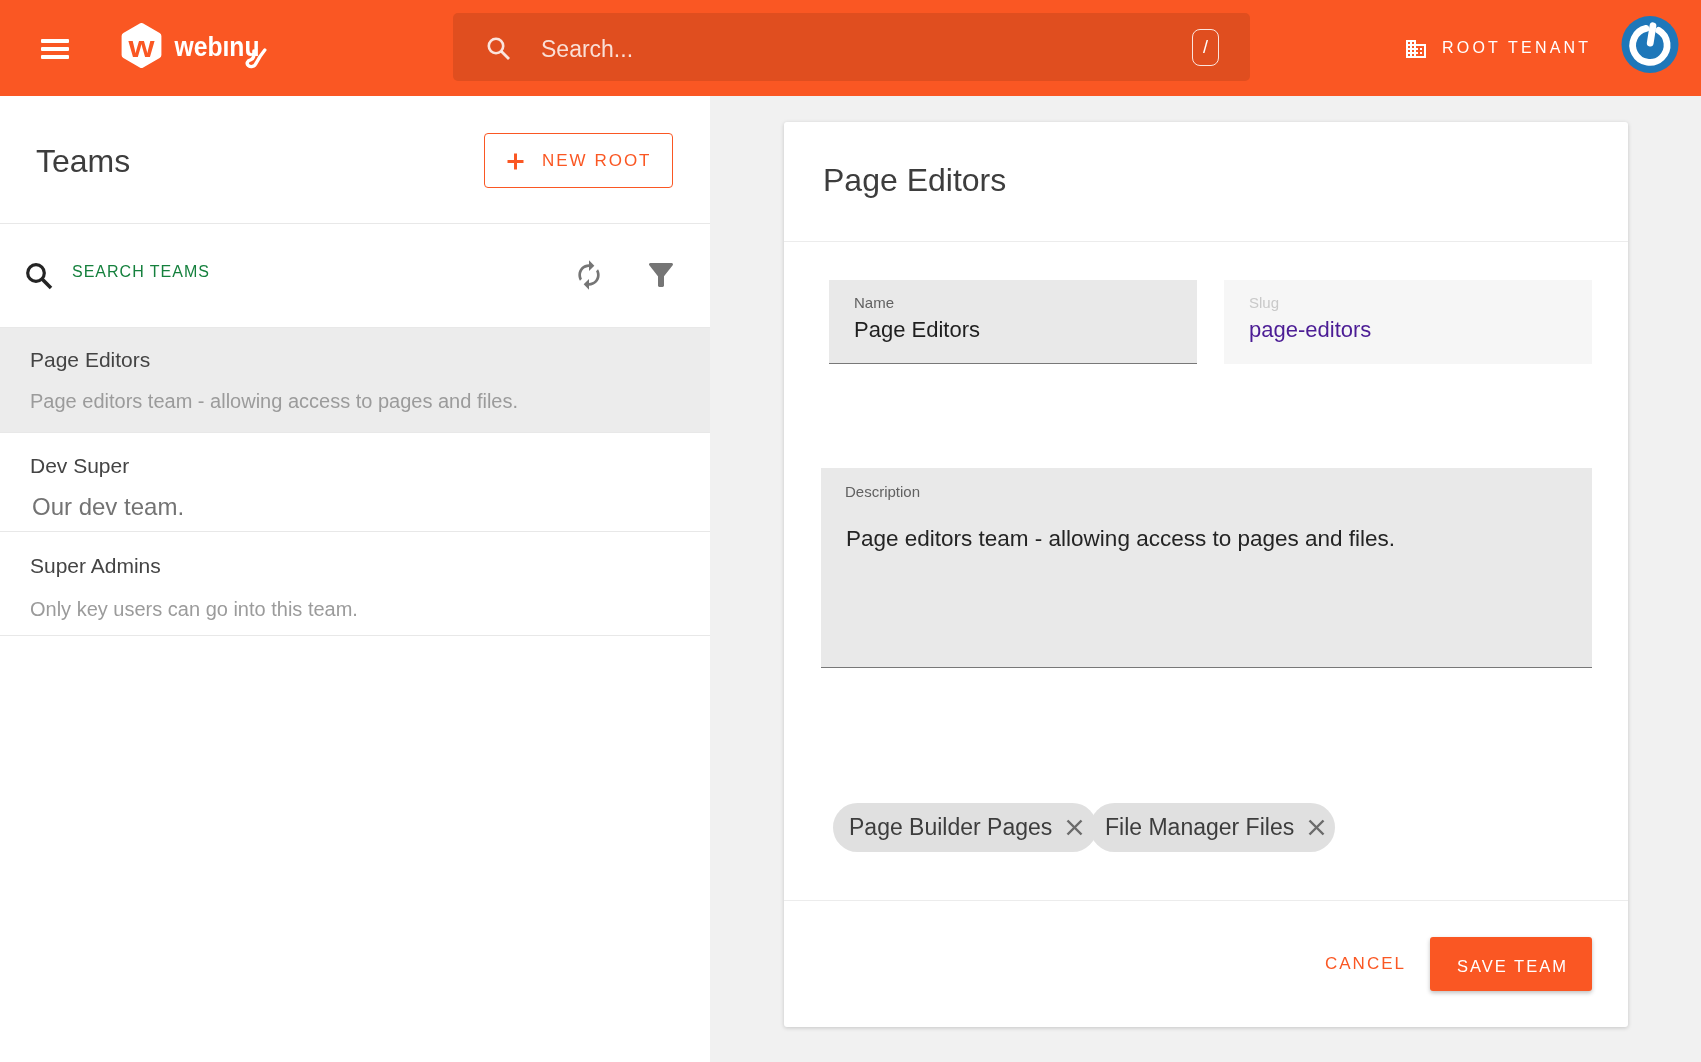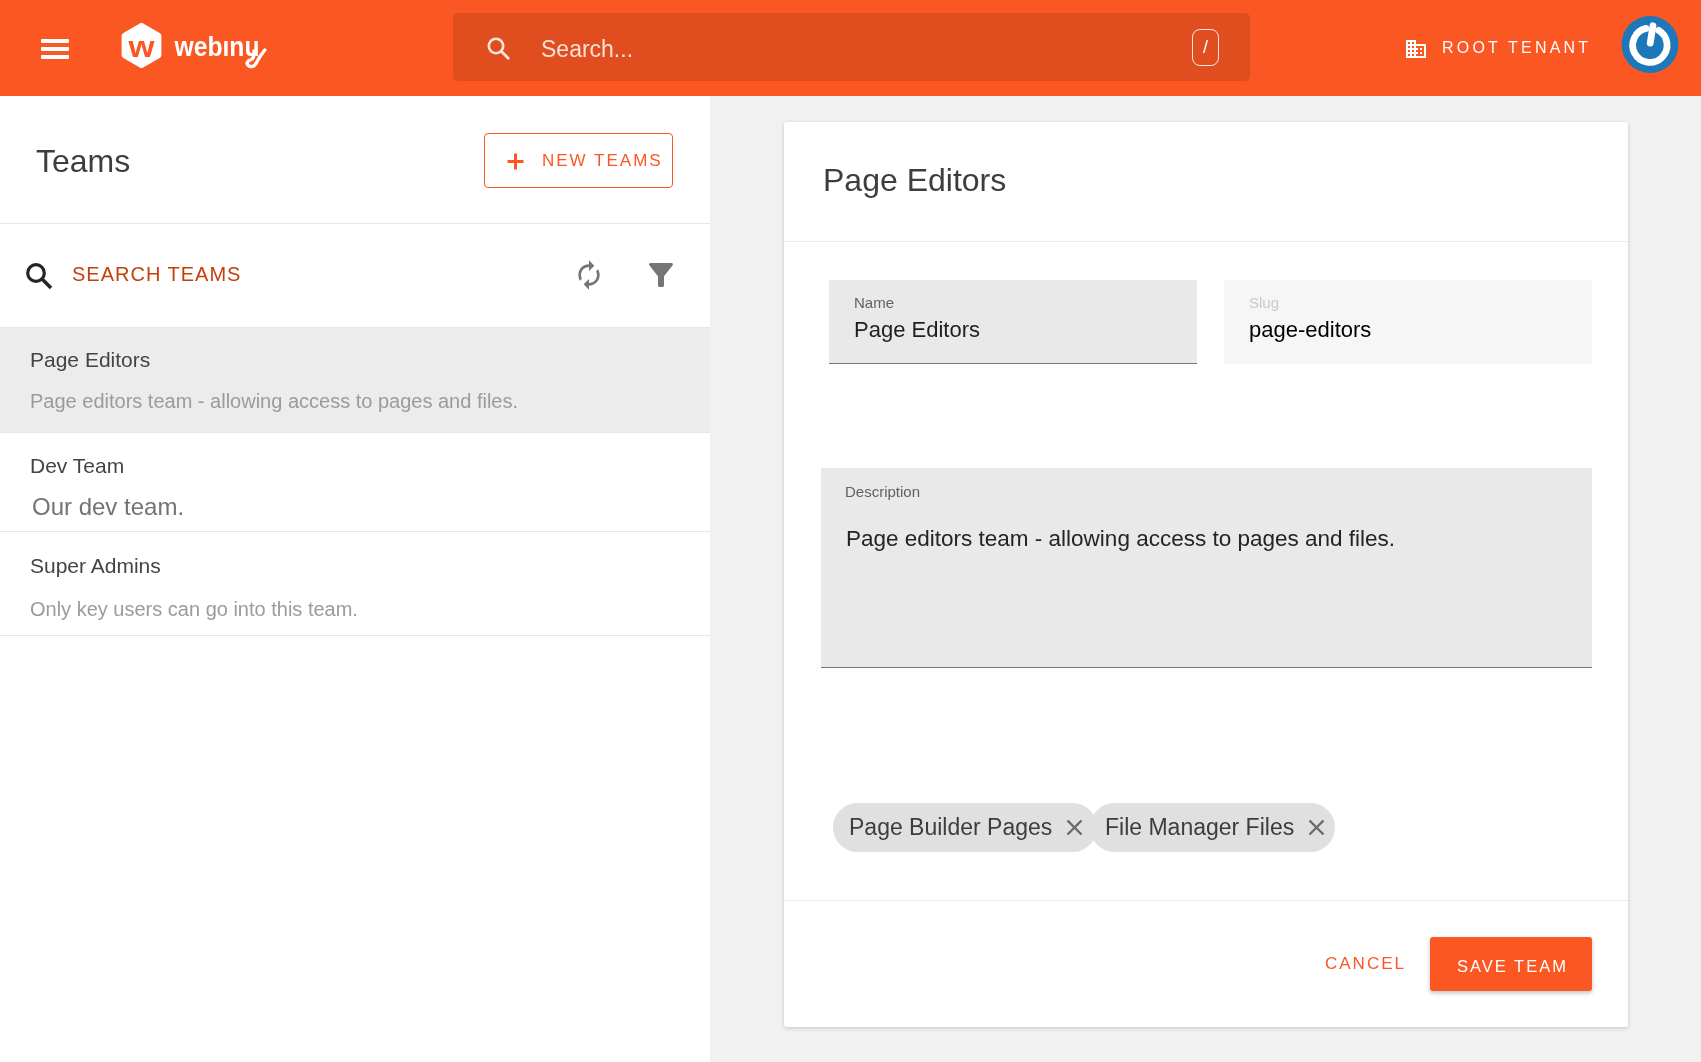--- a/index.html
+++ b/index.html
@@ -58,42 +58,42 @@
   </svg>
 </div>
 
 <div id="leftpanel">
   <div class="txt" style="left:36px; top:48.7px; font-size:32px; color:#3d3d3d;">Teams</div>
   <div class="newteam">
     <svg class="abs" style="left:22px; top:18.5px;" width="17" height="17" viewBox="0 0 17 17">
       <line x1="8.5" y1="0.5" x2="8.5" y2="16.5" stroke="#fa5723" stroke-width="3"></line>
       <line x1="0.5" y1="8.5" x2="16.5" y2="8.5" stroke="#fa5723" stroke-width="3"></line>
     </svg>
-    <div class="txt" style="left:57px; top:18.2px; font-size:17px; letter-spacing:2px; color:#fa5723;">NEW TEAMS</div>
+    <div class="txt" style="left:57px; top:18.2px; font-size:17px; letter-spacing:2px; color:#fa5723;">NEW ROOT</div>
   </div>
   <div class="divider" style="left:0; top:127px; width:710px;"></div>
 
   <svg class="abs" style="left:24px; top:165px;" width="30" height="30" viewBox="0 0 30 30">
     <circle cx="12" cy="12" r="8.3" stroke="#242424" stroke-width="3.2" fill="none"></circle>
     <line x1="18.3" y1="18.3" x2="27" y2="27" stroke="#242424" stroke-width="3.6"></line>
   </svg>
-  <div class="txt" style="left:72px; top:168.4px; font-size:20px; letter-spacing:1px; color:#c2410c;">SEARCH TEAMS</div>
+  <div class="txt" style="left:72px; top:168.4px; font-size:16px; letter-spacing:1px; color:#15803d;">SEARCH TEAMS</div>
   <svg class="abs" style="left:573px; top:163px;" width="32" height="32" viewBox="0 0 24 24">
     <path fill="#757575" d="M12 6v3l4-4-4-4v3c-4.42 0-8 3.58-8 8 0 1.57.46 3.03 1.24 4.26L6.7 14.8c-.45-.83-.7-1.79-.7-2.8 0-3.31 2.69-6 6-6zm6.76 1.74L17.3 9.2c.44.84.7 1.79.7 2.8 0 3.31-2.69 6-6 6v-3l-4 4 4 4v-3c4.42 0 8-3.58 8-8 0-1.57-.46-3.03-1.24-4.26z"></path>
   </svg>
   <svg class="abs" style="left:648px; top:167px;" width="26" height="28" viewBox="0 0 26 28">
     <path fill="#757575" d="M1.3 2.2 C5 6.9 10 13.3 10 13.3 v9.2 c0 .8.6 1.4 1.4 1.4 h3.2 c.8 0 1.4-.6 1.4-1.4 v-9.2 s5-6.4 8.7-11.1 c.7-.95.05-2.2-1.1-2.2 H2.4 c-1.15 0-1.8 1.25-1.1 2.2z"></path>
   </svg>
   <div class="divider" style="left:0; top:231px; width:710px;"></div>
 
   <div class="abs" style="left:0; top:232px; width:710px; height:104px; background:#ececec;"></div>
   <div class="txt" style="left:30px; top:253.4px; font-size:21px; color:#444;">Page Editors</div>
   <div class="txt" style="left:30px; top:294.7px; font-size:20px; color:#9b9b9b;">Page editors team - allowing access to pages and files.</div>
   <div class="divider" style="left:0; top:336px; width:710px;"></div>
-  <div class="txt" style="left:30px; top:359px; font-size:21px; color:#444;">Dev Team</div>
+  <div class="txt" style="left:30px; top:359px; font-size:21px; color:#444;">Dev Super</div>
   <div class="txt" style="left:32px; top:398.8px; font-size:24px; color:#737373;">Our dev team.</div>
   <div class="divider" style="left:0; top:435px; width:710px;"></div>
   <div class="txt" style="left:30px; top:459.3px; font-size:21px; color:#444;">Super Admins</div>
   <div class="txt" style="left:30px; top:503.1px; font-size:20px; color:#9b9b9b;">Only key users can go into this team.</div>
   <div class="divider" style="left:0; top:539px; width:710px;"></div>
 </div>
 
 <div id="rightpanel">
   <div id="card">
 
@@ -101,21 +101,21 @@
     <div class="divider" style="left:0; top:119px; width:844px; background:#ececec;"></div>
 
     <div class="field" style="left:37px; top:158px; width:368px; height:84px;margin-left:8px;">
       <div class="txt" style="left:25px; top:15px; font-size:15px; color:#616161;">Name</div>
       <div class="txt" style="left:25px; top:38.7px; font-size:22px; color:#1f1f1f;">Page Editors</div>
       <div class="underline"></div>
     </div>
 
     <div class="field" style="left:440px; top:158px; width:368px; height:84px; background:#f6f6f6;">
       <div class="txt" style="left:25px; top:15px; font-size:15px; color:#c9c9c9;">Slug</div>
-      <div class="txt" style="left:25px; top:38.7px; font-size:22px; color:#000000;">page-editors</div>
+      <div class="txt" style="left:25px; top:38.7px; font-size:22px; color:#4c1d95;">page-editors</div>
     </div>
 
     <div class="field" style="left:37px; top:315px; width:771px; height:200px;margin-top:31px;">
       <div class="txt" style="left:24px; top:16.4px; font-size:15px; color:#616161;">Description</div>
       <div class="txt" style="left:25px; top:59.5px; font-size:22.5px; color:#242424;">Page editors team - allowing access to pages and files.</div>
       <div class="underline"></div>
     </div>
 
 
     <div class="abs" style="left:49px; top:680.5px; width:771px; height:49px;">

